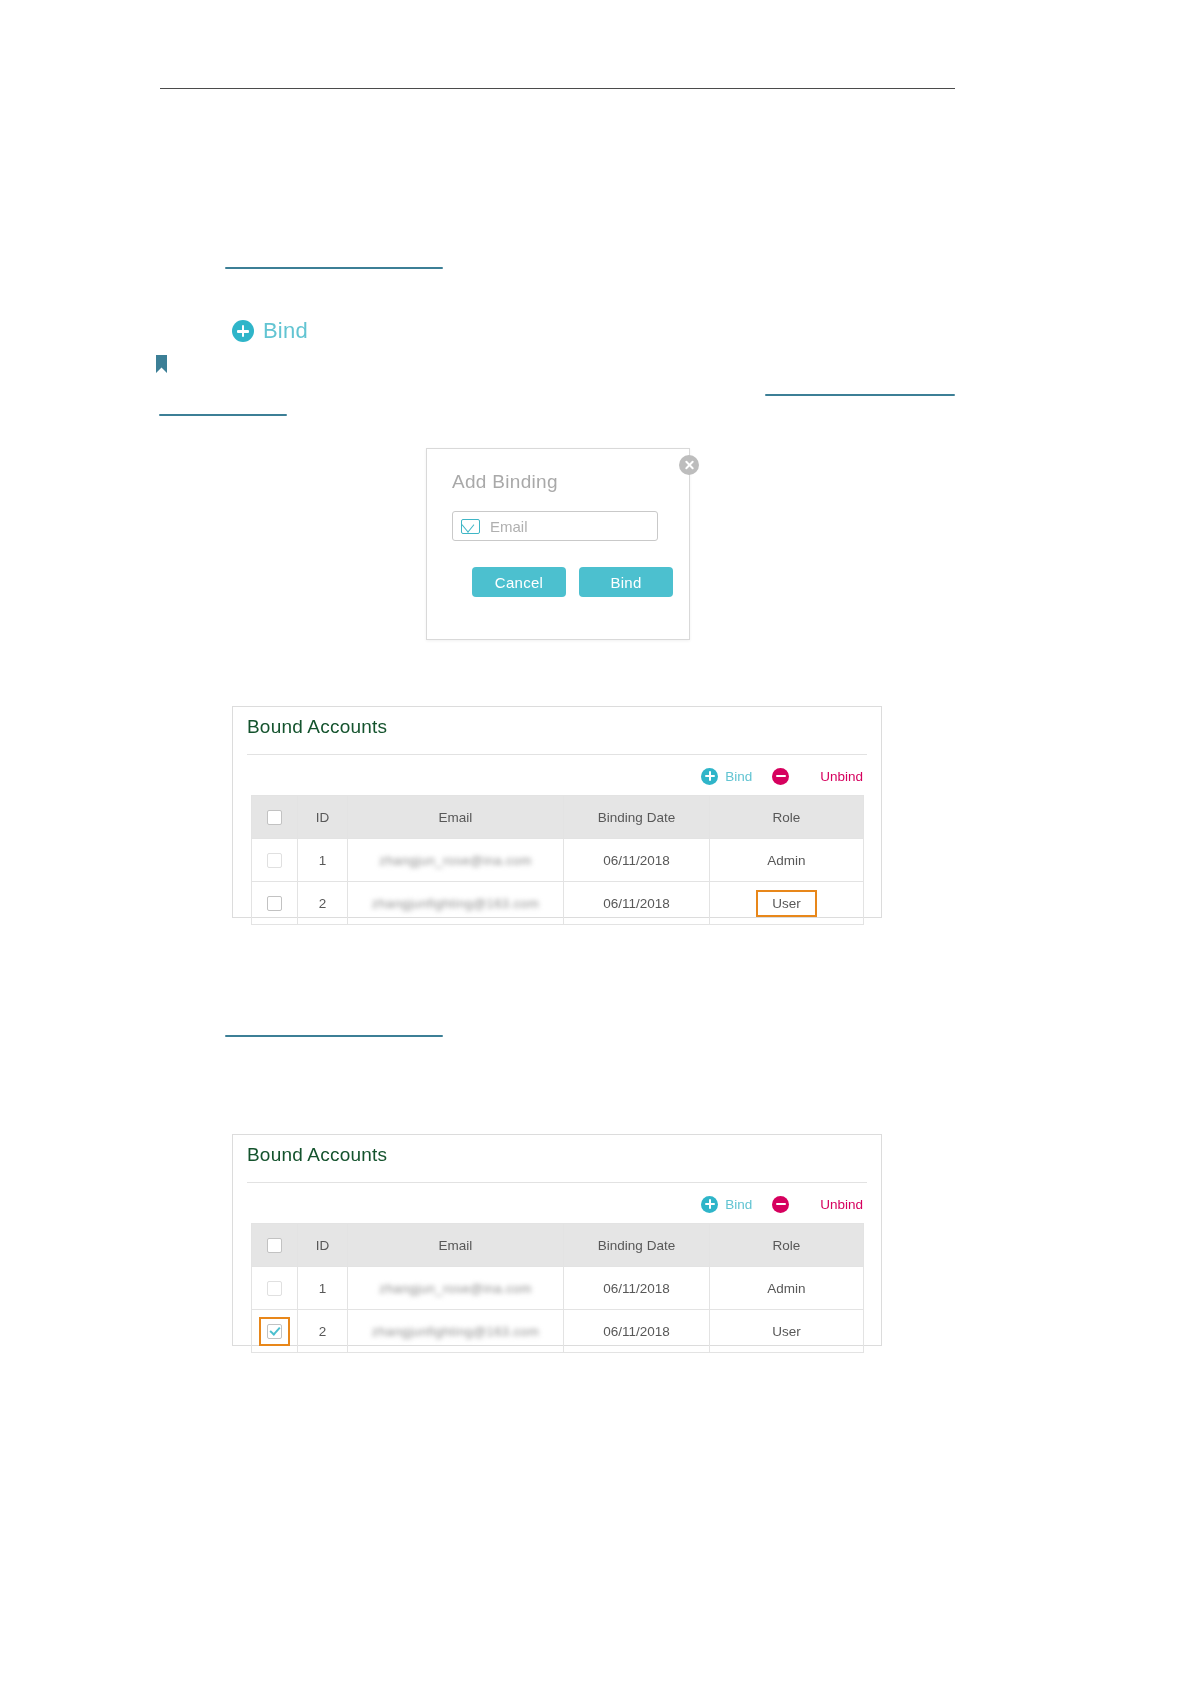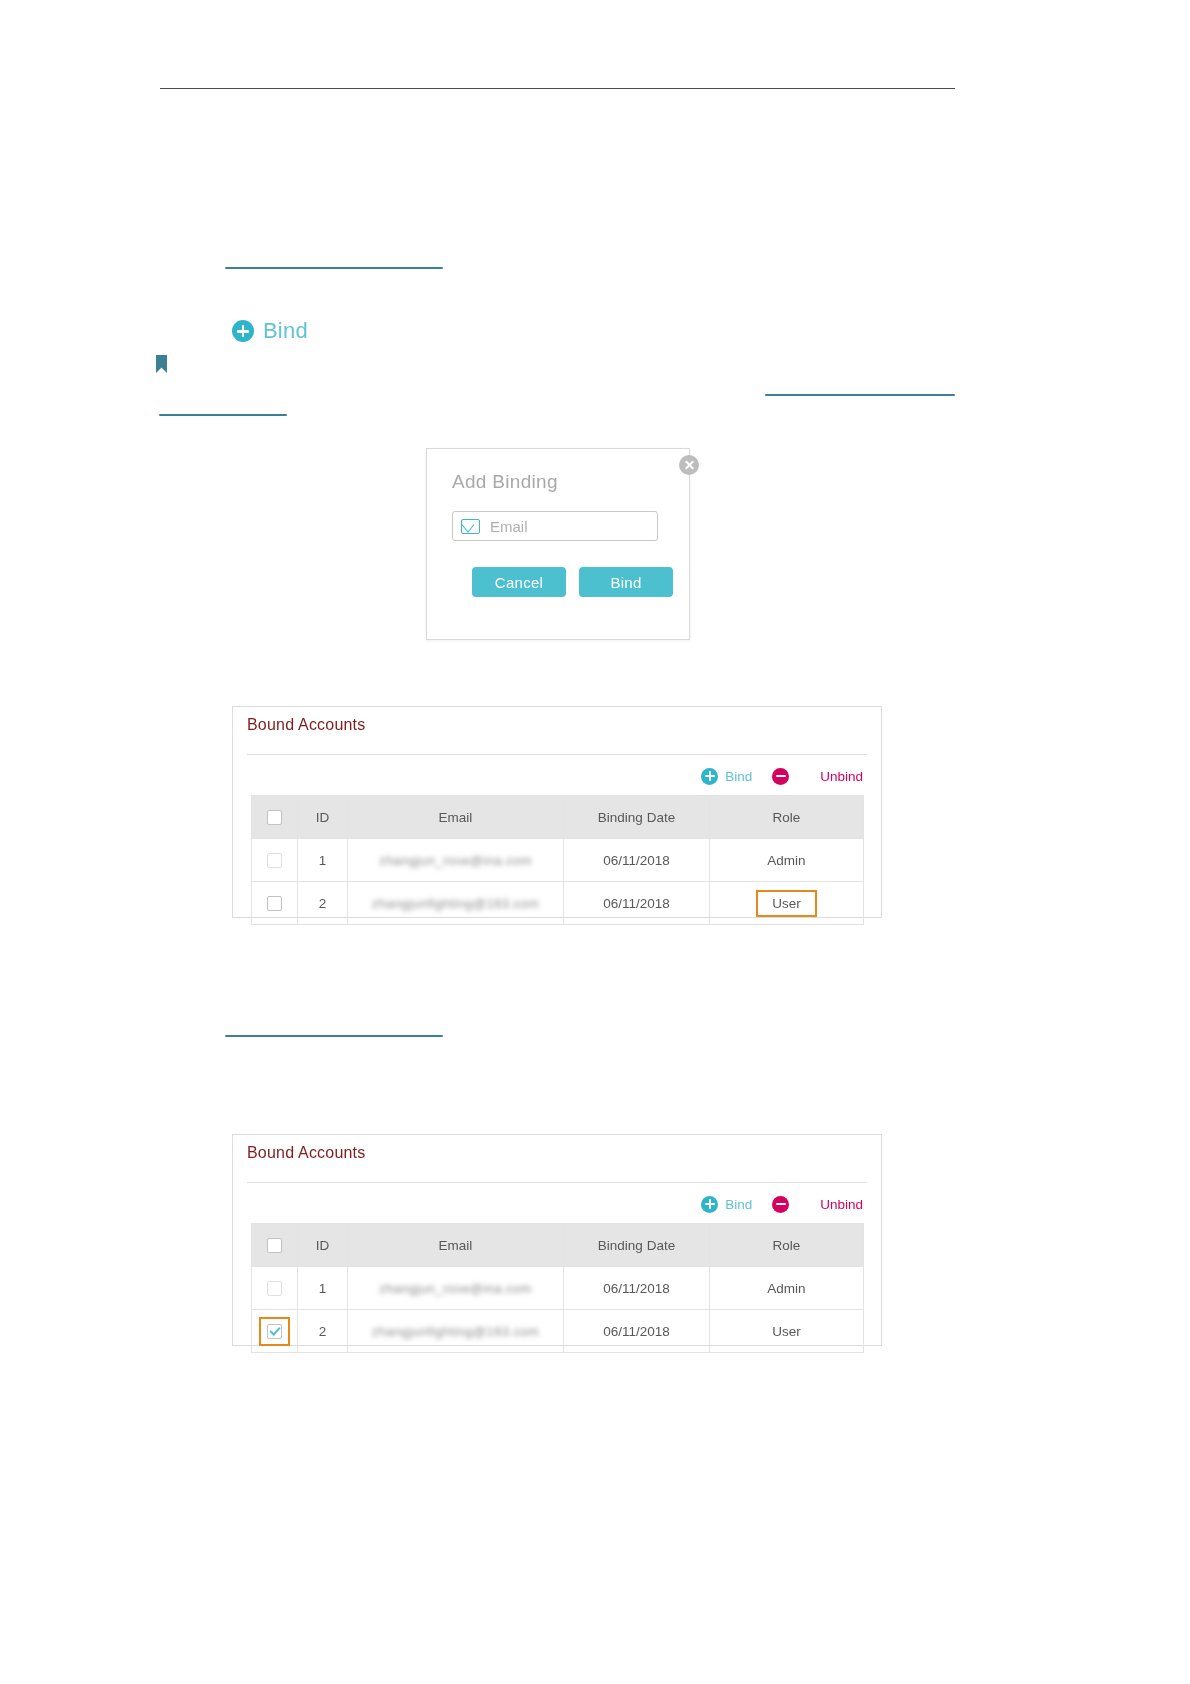--- a/index.html
+++ b/index.html
@@ -193,22 +193,22 @@
     background: #ffffff;
     border: 1px solid #dcdcdc;
     box-sizing: border-box;
   }
   .card.one { top: 706px;  height: 212px; }
   .card.two { top: 1134px; height: 212px; }
 
   .card-header {
     height: 32px;
     padding: 9px 14px 0 14px;
-    font-size: 16px;
-    color: #7f1d1d;
+    font-size: 19px;
+    color: #14532d;
     letter-spacing: .2px;
   }
   .card-divider {
     margin: 6px 14px 0 14px;
     height: 1px;
     background: #e2e2e2;
   }
 
   .action-bar {
     height: 34px;

